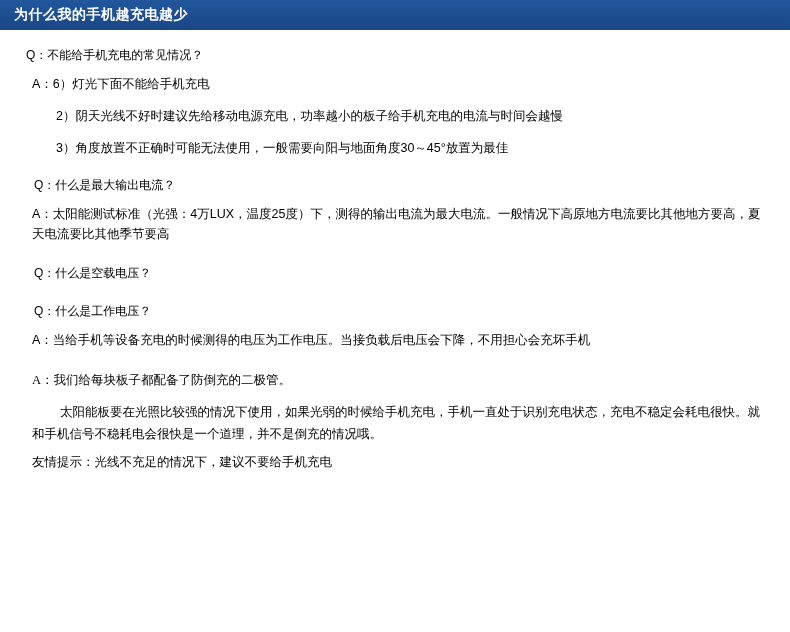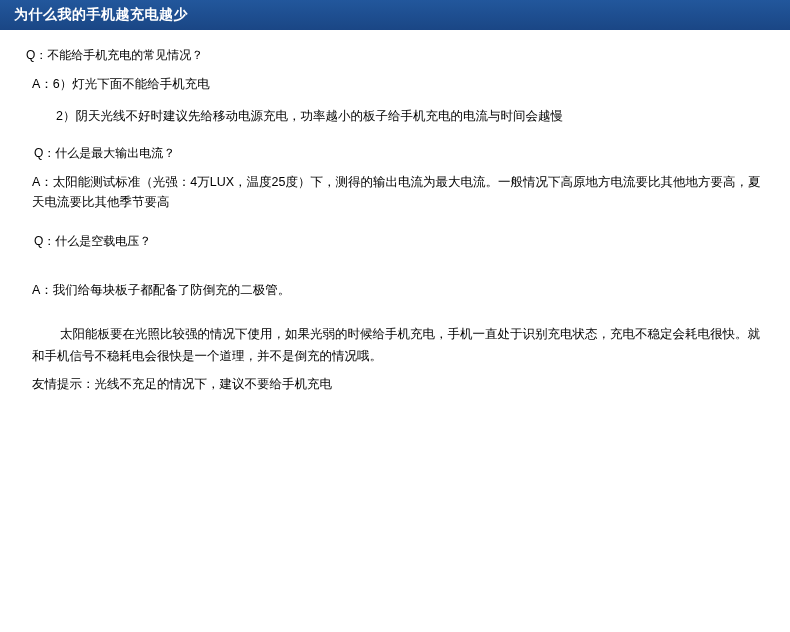--- a/index.html
+++ b/index.html
@@ -52,21 +52,22 @@
   .question.indented {
     padding-left: 12px;
   }
   .answer {
     font-size: 12.5px;
     line-height: 1.6;
     margin: 0 0 10px 0;
     padding-left: 10px;
   }
   .answer.tight {
-    margin-bottom: 24px;
+    margin-bottom: 12px;
+    font-family: Liberation Serif, serif;
   }
   .answer-item {
     font-size: 12.5px;
     line-height: 1.6;
     margin: 0 0 12px 0;
     padding-left: 34px;
   }
   .answer-item.first {
     padding-left: 10px;
   }
@@ -94,37 +95,42 @@
   <div class="header-bar">
     <span class="header-title">为什么我的手机越充电越少</span>
   </div>
 
   <div class="content">
 
     <div class="qa-block">
       <p class="question">Q：不能给手机充电的常见情况？</p>
       <p class="answer-item first">A：6）灯光下面不能给手机充电</p>
       <p class="answer-item">2）阴天光线不好时建议先给移动电源充电，功率越小的板子给手机充电的电流与时间会越慢</p>
+      <p class="answer-item">3）角度放置不正确时可能无法使用，一般需要向阳与地面角度30～45°放置为最佳</p>
     </div>
 
     <div class="spacer-sm"></div>
 
     <div class="qa-block">
       <p class="question indented">Q：什么是最大输出电流？</p>
       <p class="answer">A：太阳能测试标准（光强：4万LUX，温度25度）下，测得的输出电流为最大电流。一般情况下高原地方电流要比其他地方要高，夏天电流要比其他季节要高</p>
     </div>
 
     <div class="spacer-md"></div>
 
     <div class="qa-block">
       <p class="question indented">Q：什么是空载电压？</p>
     </div>
 
     <div class="spacer-md"></div>
 
+    <div class="qa-block">
+      <p class="question indented">Q：什么是工作电压？</p>
+      <p class="answer">A：当给手机等设备充电的时候测得的电压为工作电压。当接负载后电压会下降，不用担心会充坏手机</p>
+    </div>
 
     <div class="spacer-md"></div>
 
     <div class="qa-block">
       <p class="answer tight">A：我们给每块板子都配备了防倒充的二极管。</p>
       <p class="para">太阳能板要在光照比较强的情况下使用，如果光弱的时候给手机充电，手机一直处于识别充电状态，充电不稳定会耗电很快。就和手机信号不稳耗电会很快是一个道理，并不是倒充的情况哦。</p>
     </div>
 
     <p class="footer-note">友情提示：光线不充足的情况下，建议不要给手机充电</p>
 

